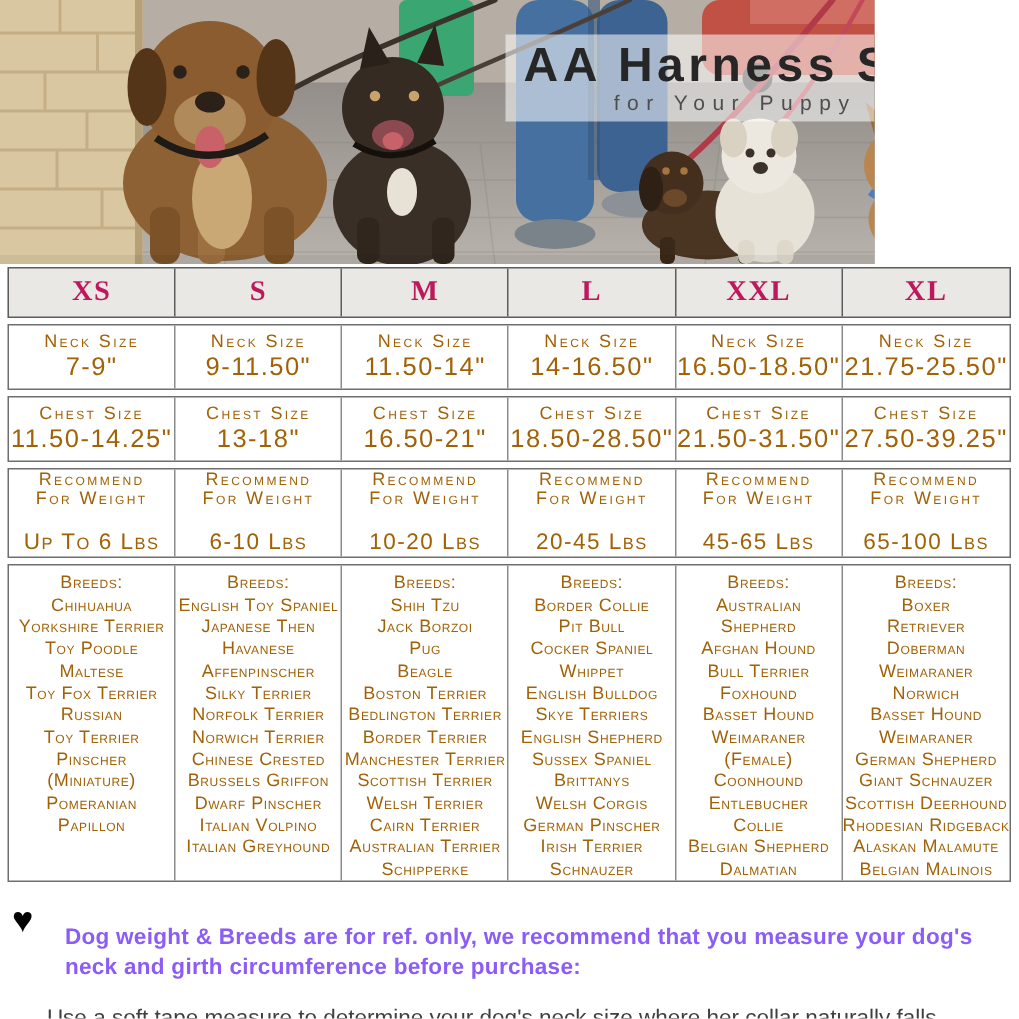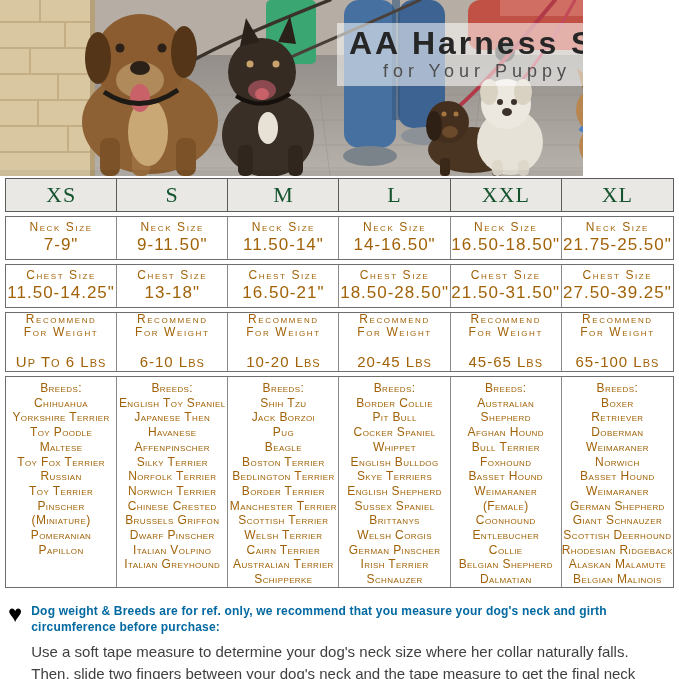--- a/index.html
+++ b/index.html
@@ -17,55 +17,55 @@
   .title-band {
     position: absolute; left: 337px; right: 0; top: 23px;
     background: rgba(255,255,255,0.55);
     padding: 3px 8px 5px 12px;
   }
   .banner-title {
     font-size: 32px; font-weight: bold; letter-spacing: 3px;
     color: #262626; text-align: center; line-height: 1.08; white-space: nowrap;
   }
   .banner-subtitle {
-    font-size: 18px; letter-spacing: 5px; color: #4e4e4e;
+    font-size: 14px; letter-spacing: 5px; color: #4e4e4e;
     text-align: right; padding-right: 4px; line-height: 1.12; white-space: nowrap;
   }
 
   
   .size-table { margin: 2px 5px 0 5px; }
   .band {
     display: grid; grid-template-columns: repeat(6, 1fr);
     border: 1px solid #6e6e6e; margin-bottom: 4px; background: #fff;
   }
   .band.head { background: #e9e8e5; border-color: #5c5c5c; }
   .cell {
     display: flex; flex-direction: column; align-items: center; justify-content: center;
     text-align: center; overflow: hidden;
     border-right: 1px solid #8b8b8b; color: #a16207; min-width: 0;
   }
   .band.head .cell { border-right-color: #5c5c5c; }
   .cell:last-child { border-right: none; }
   .head-cell {
-    font-family: "Liberation Serif", serif; font-weight: normal;
-    font-size: 22px; letter-spacing: 1px; color: #14532d; height: 32px;
+    font-family: "Liberation Serif", serif; font-weight: bold;
+    font-size: 19px; letter-spacing: 1px; color: #be185d; height: 32px;
   }
   .band.neck .cell, .band.chest .cell { height: 42px; }
   .band.weight .cell { height: 58px; }
   .band.breeds .cell { height: 210px; justify-content: flex-start; padding-top: 4px; align-items: center; }
   .lbl { font-variant: small-caps; font-size: 12px; letter-spacing: 1.6px; line-height: 13px; white-space: nowrap; }
   .val { font-variant: small-caps; font-size: 17px; letter-spacing: 1px; line-height: 21px; white-space: nowrap; }
   .wval { font-size: 15px; line-height: 18px; margin-top: 14px; }
   .breed-line { font-variant: small-caps; font-size: 12px; letter-spacing: 0.4px; line-height: 14.7px; white-space: nowrap; }
 
   
   .note { display: flex; align-items: flex-start; padding: 11px 12px 0 8px; }
   .heart { font-size: 24px; line-height: 22px; color: #000; margin-right: 9px; flex: 0 0 auto; }
   .note-text { flex: 1 1 auto; }
-  .note-heading { margin: 0; font-weight: bold; font-size: 12px; color: #0369a1; line-height: 1.35; letter-spacing: 0.2px; }
+  .note-heading { margin: 12px; font-weight: bold; font-size: 15px; color: #8b5cf6; line-height: 1.35; letter-spacing: 0.2px; }
   .note-body { margin: 6px 0 0 0; font-size: 15px; color: #3f3f3f; line-height: 1.45; }
 </style>
 </head>
 <body>
 
 <header class="banner">
   <svg width="679" height="176" viewBox="0 0 679 176">
     <defs>
       <linearGradient id="ground" x1="0" y1="0" x2="0" y2="1">
         <stop offset="0" stop-color="#938e89"></stop>

